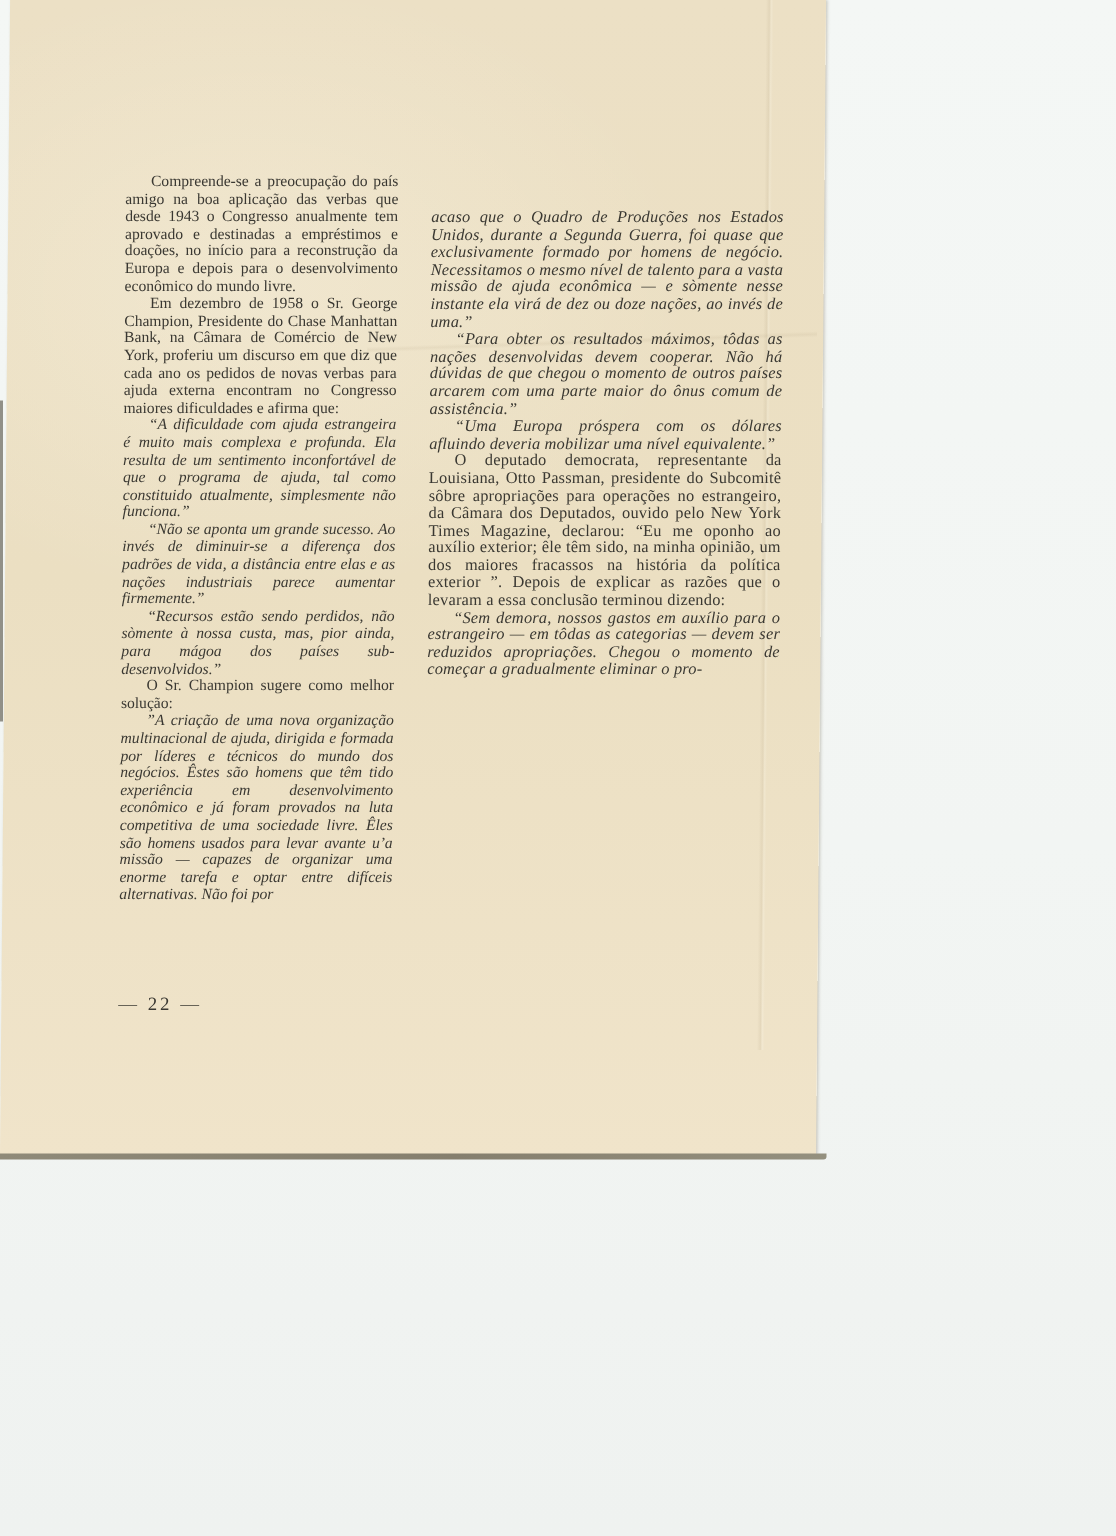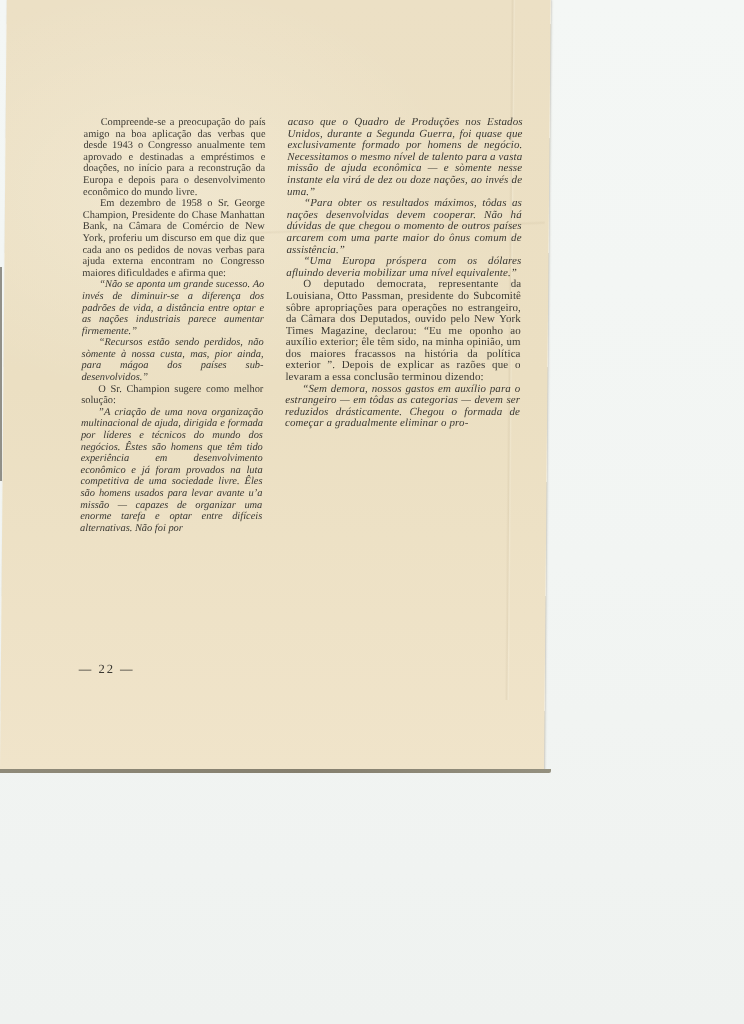--- a/index.html
+++ b/index.html
@@ -71,21 +71,21 @@
     line-height:11.6px;
   }
   .col-right {
     width:235px;
     font-size:10.9px;
     line-height:11.6px;
     letter-spacing:.15px;
   }
   p.para { text-indent:17px; }
   p.para.quote { font-style:italic; }
-  p.para.no-indent { text-indent:0; }
+  p.para.no-indent { text-indent:0;margin-top:24px; }
 
   .page-number {
     position:absolute;
     left:78px; top:662px;
     width:380px;
     text-align:left;
     font-size:12.5px;
     color:#3a3832;
     letter-spacing:2px;
   }
@@ -94,31 +94,32 @@
 <body>
 
 <div class="page">
   <div class="crease-vertical"></div>
   <div class="crease-horizontal"></div>
 
   <div class="text-block">
     <div class="col col-left">
       <p class="para body">Compreende-se a preocupação do país amigo na boa aplicação das verbas que desde 1943 o Congresso anualmente tem aprovado e destinadas a empréstimos e doações, no início para a reconstrução da Europa e depois para o desenvolvimento econômico do mundo livre.</p>
       <p class="para body">Em dezembro de 1958 o Sr. George Champion, Presidente do Chase Manhattan Bank, na Câmara de Comércio de New York, proferiu um discurso em que diz que cada ano os pedidos de novas verbas para ajuda externa encontram no Congresso maiores dificuldades e afirma que:</p>
-      <p class="para quote">“Não se aponta um grande sucesso. Ao invés de diminuir-se a diferença dos padrões de vida, a distância entre optar e as nações industriais parece aumentar firmemente.”</p>
+      <p class="para quote">“A dificuldade com ajuda estrangeira é muito mais complexa e profunda. Ela resulta de um sentimento inconfortável de que o programa de ajuda, tal como constituido atualmente, simplesmente não funciona.”</p>
+      <p class="para quote">“Não se aponta um grande sucesso. Ao invés de diminuir-se a diferença dos padrões de vida, a distância entre elas e as nações industriais parece aumentar firmemente.”</p>
       <p class="para quote">“Recursos estão sendo perdidos, não sòmente à nossa custa, mas, pior ainda, para mágoa dos países sub-desenvolvidos.”</p>
       <p class="para body">O Sr. Champion sugere como melhor solução:</p>
       <p class="para quote">”A criação de uma nova organização multinacional de ajuda, dirigida e formada por líderes e técnicos do mundo dos negócios. Êstes são homens que têm tido experiência em desenvolvimento econômico e já foram provados na luta competitiva de uma sociedade livre. Êles são homens usados para levar avante u’a missão — capazes de organizar uma enorme tarefa e optar entre difíceis alternativas. Não foi por</p>
     </div>
     <div class="col col-right">
       <p class="para quote no-indent">acaso que o Quadro de Produções nos Estados Unidos, durante a Segunda Guerra, foi quase que exclusivamente formado por homens de negócio. Necessitamos o mesmo nível de talento para a vasta missão de ajuda econômica — e sòmente nesse instante ela virá de dez ou doze nações, ao invés de uma.”</p>
       <p class="para quote">“Para obter os resultados máximos, tôdas as nações desenvolvidas devem cooperar. Não há dúvidas de que chegou o momento de outros países arcarem com uma parte maior do ônus comum de assistência.”</p>
       <p class="para quote">“Uma Europa próspera com os dólares afluindo deveria mobilizar uma nível equivalente.”</p>
       <p class="para body">O deputado democrata, representante da Louisiana, Otto Passman, presidente do Subcomitê sôbre apropriações para operações no estrangeiro, da Câmara dos Deputados, ouvido pelo New York Times Magazine, declarou: “Eu me oponho ao auxílio exterior; êle têm sido, na minha opinião, um dos maiores fracassos na história da política exterior ”. Depois de explicar as razões que o levaram a essa conclusão terminou dizendo:</p>
-      <p class="para quote">“Sem demora, nossos gastos em auxílio para o estrangeiro — em tôdas as categorias — devem ser reduzidos drásticamente. Chegou o formada de começar a gradualmente eliminar o pro-</p>
+      <p class="para quote">“Sem demora, nossos gastos em auxílio para o estrangeiro — em tôdas as categorias — devem ser reduzidos apropriações. Chegou o momento de começar a gradualmente eliminar o pro-</p>
     </div>
   </div>
 
   <div class="page-number">— 22 —</div>
 </div>
 
 <div class="page-edge"></div>
 
 <div class="scan-left-sliver"></div>
 

